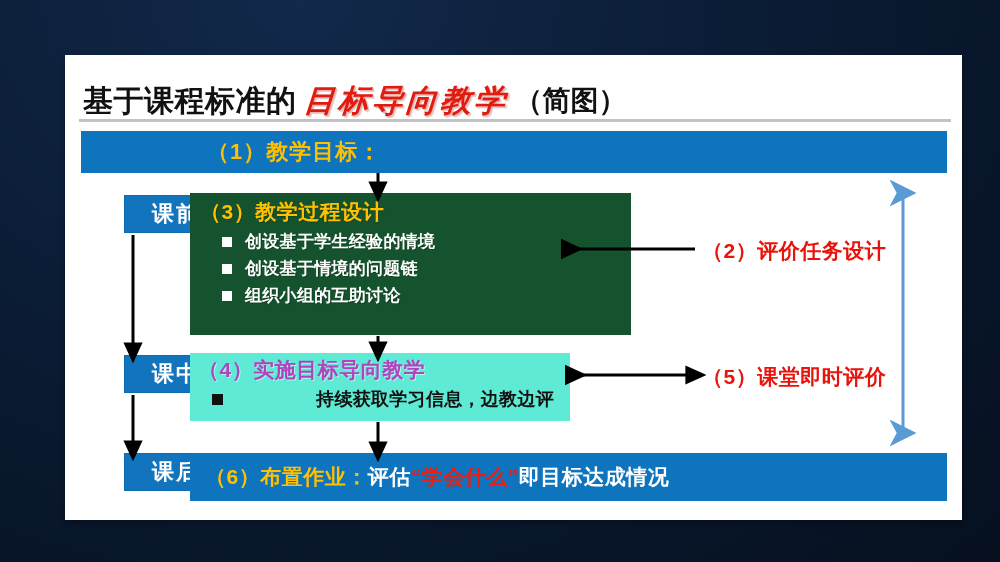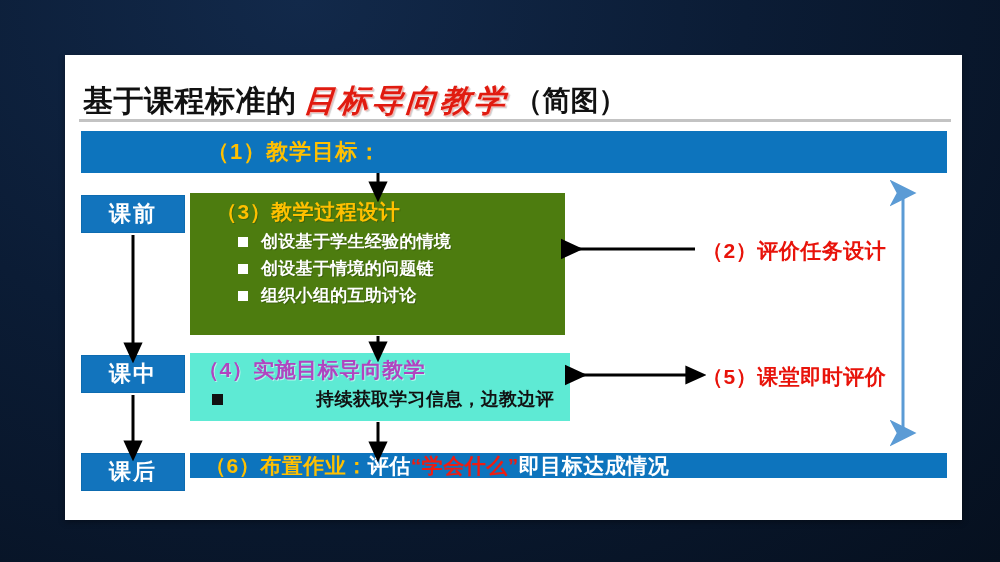--- a/index.html
+++ b/index.html
@@ -66,32 +66,33 @@
   
   .stage {
     position: absolute;
     width: 104px; height: 38px;
     background: #1274bd;
     color: #ffffff;
     font-size: 22px; font-weight: bold;
     display: flex; align-items: center; justify-content: center;
     letter-spacing: 2px;
     border: 1px solid #0d6bb0;
+    margin-left: 43px;
   }
   .stage-pre  { left: 16px; top: 140px; }
   .stage-mid  { left: 16px; top: 300px; }
   .stage-post { left: 16px; top: 398px; }
 
   
   .box3 {
     position: absolute;
     left: 125px; top: 138px;
-    width: 375px; height: 142px;
-    background: #4d7c0f;
-    padding: 5px 0 0 26px;
+    width: 441px; height: 142px;
+    background: #14532d;
+    padding: 5px 0 0 10px;
   }
   .box3 .head {
     color: #ffc000; font-size: 21px; font-weight: bold;
     letter-spacing: .5px;
     text-shadow: 1px 1px 0 rgba(0,0,0,.18);
   }
   .blist { }
   .brow {
     display: flex; align-items: center;
     margin: 4px 0 4px 22px;
@@ -122,21 +123,21 @@
     text-shadow: 1px 1px 0 rgba(255,255,255,.5);
   }
   .box4 .brow { margin: 3px 16px 0 14px; justify-content: space-between; }
   .box4 .bsq { background: #111111; width: 11px; height: 11px; margin-right: 12px; }
   .box4 .btxt { color: #111111; text-shadow: none; font-size: 18px; }
 
   
   .bar6 {
     position: absolute;
     left: 125px; top: 398px;
-    width: 757px; height: 25px;
+    width: 757px; height: 48px;
     background: #0d74bd;
     display: flex; align-items: center;
     padding-left: 15px;
     white-space: nowrap;
   }
   .bar6 span { font-size: 21px; font-weight: bold; letter-spacing: .5px; }
   .s-gold  { color: #ffc000; }
   .s-white { color: #ffffff; }
   .s-red   { color: #ee1c11; }
 

